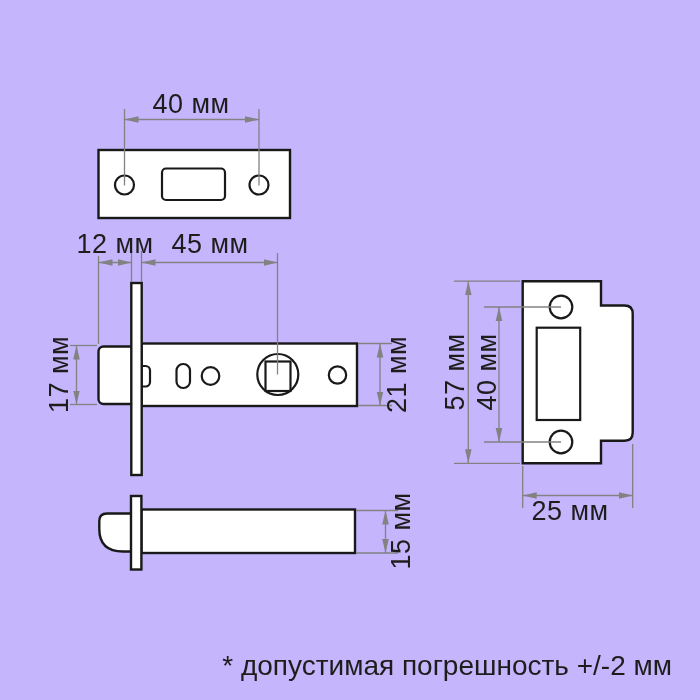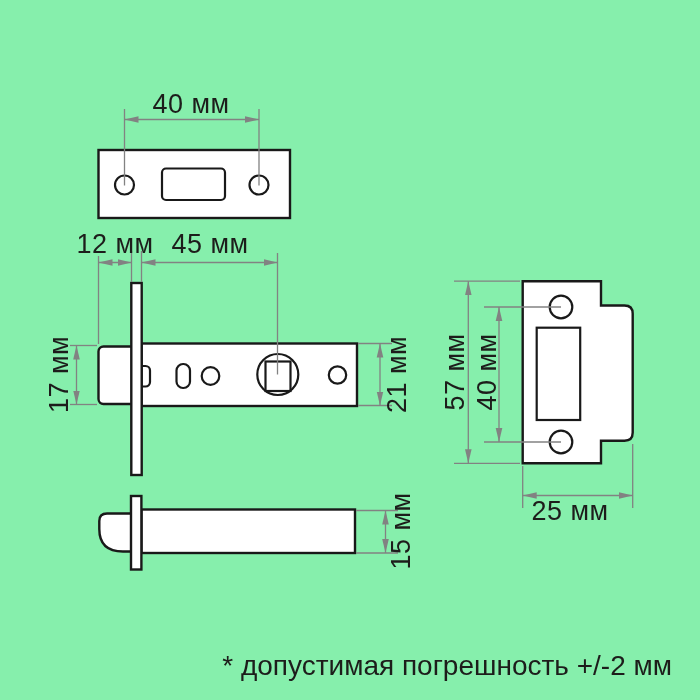--- a/index.html
+++ b/index.html
@@ -5,21 +5,21 @@
   html, body {
     margin: 0;
     padding: 0;
     background: #ffffff;
     font-family: "Liberation Sans", sans-serif;
   }
   .stage {
     position: relative;
     width: 700px;
     height: 700px;
-    background: #86efac;
+    background: #c4b5fd;
     overflow: hidden;
   }
   svg { display: block; }
 
   
   .part {
     fill: #ffffff;
     stroke: #191919;
     stroke-width: 2.4;
     stroke-linejoin: miter;

